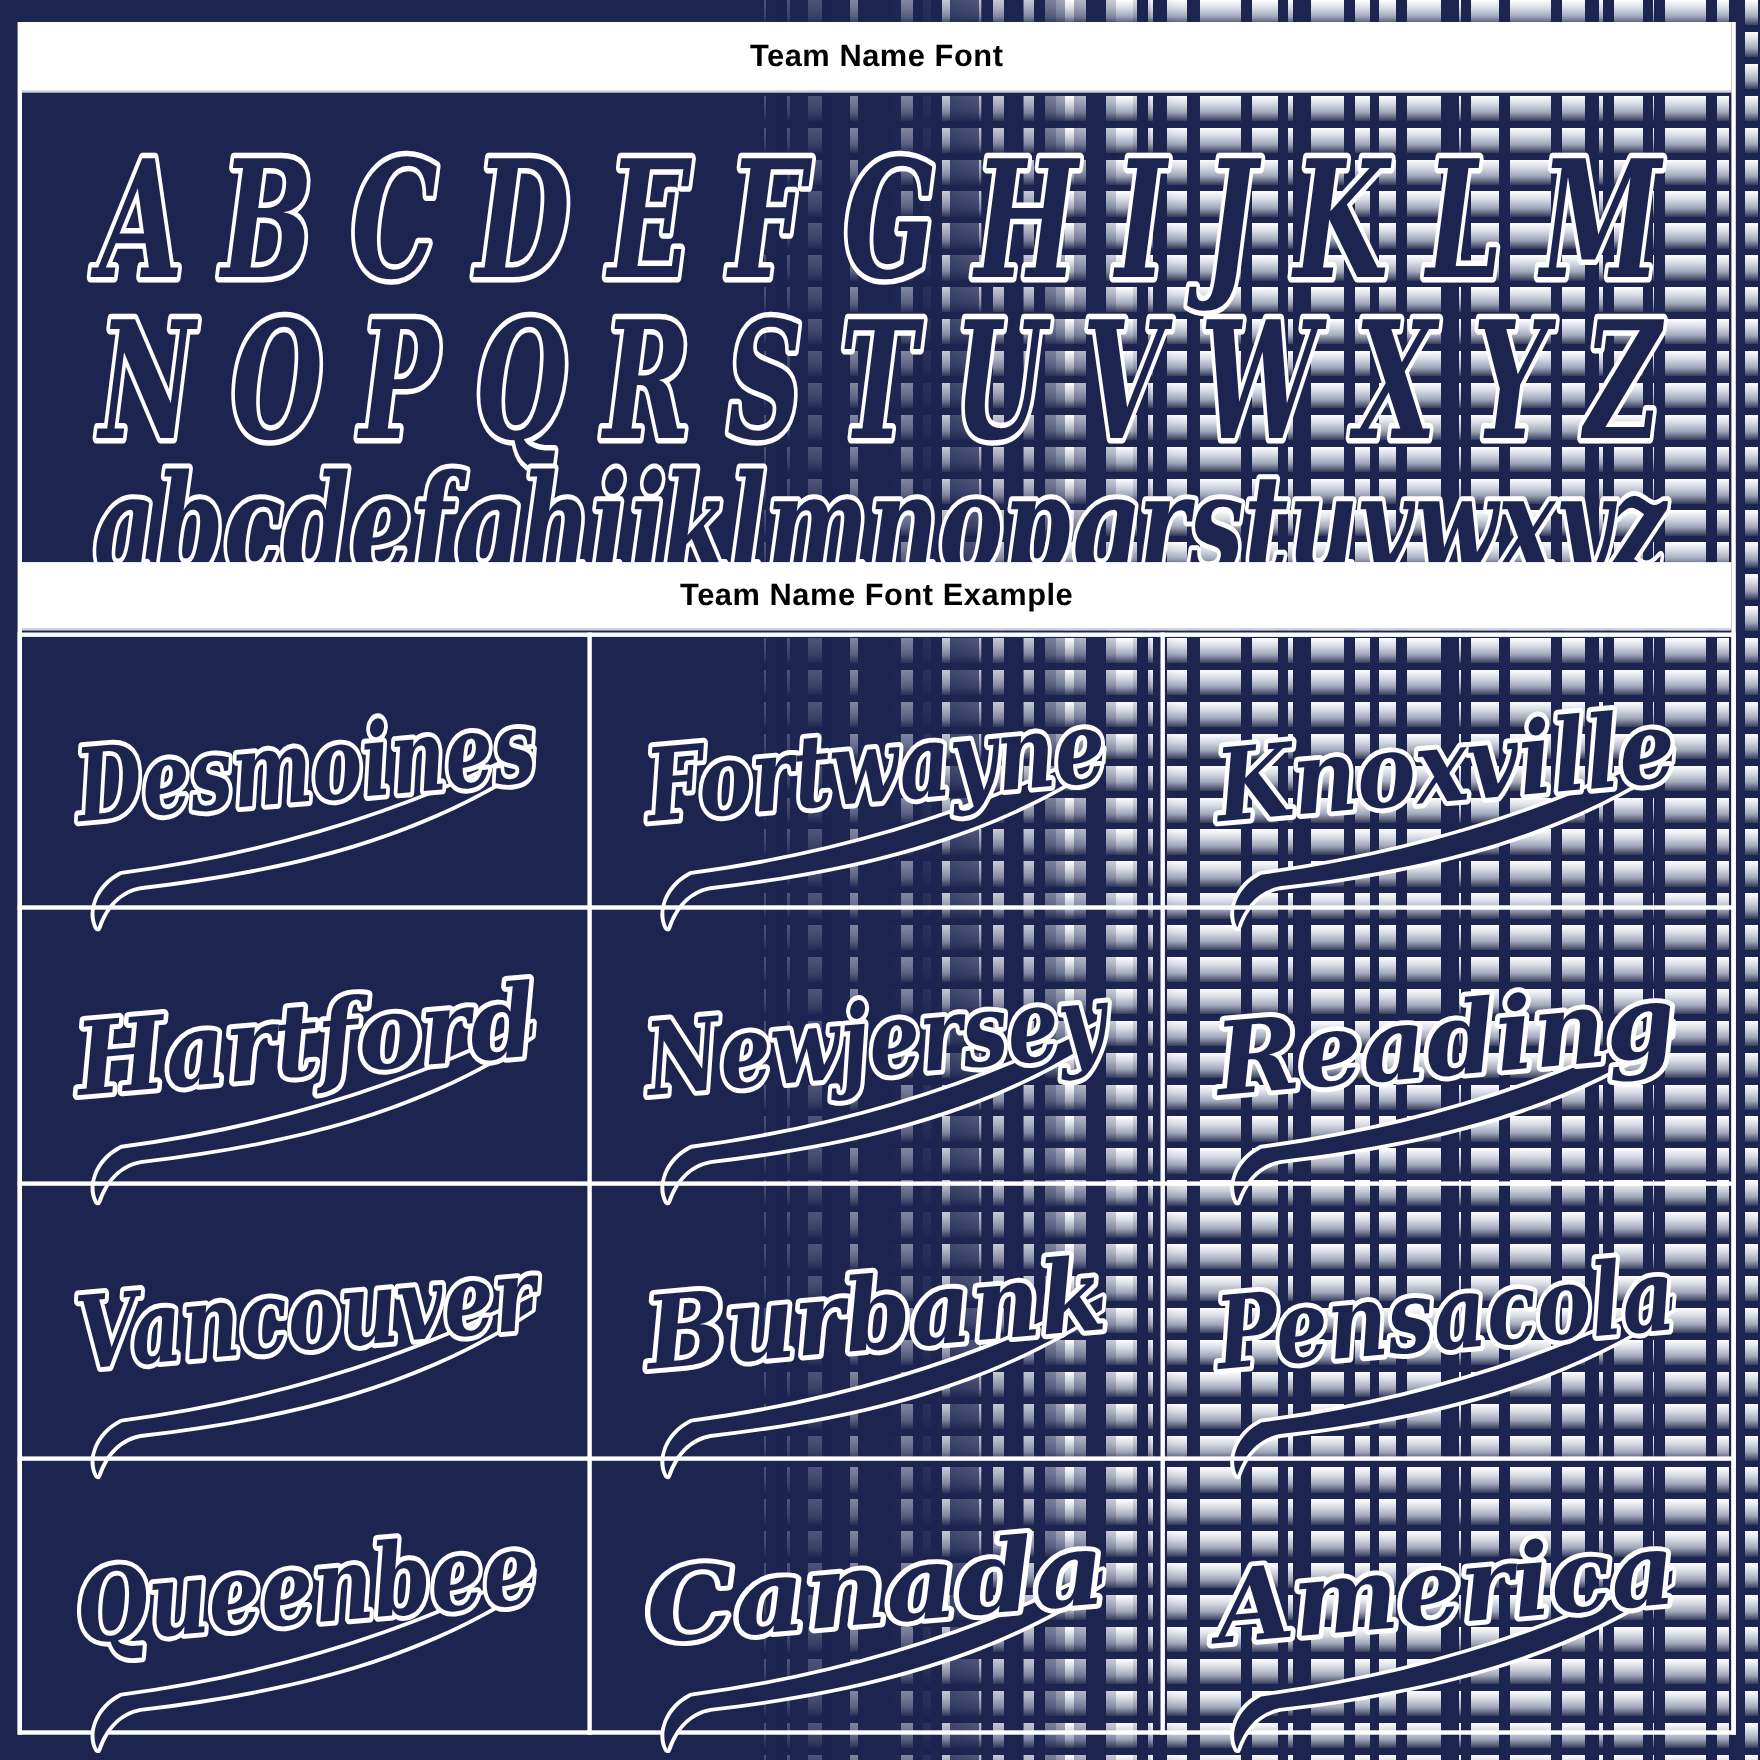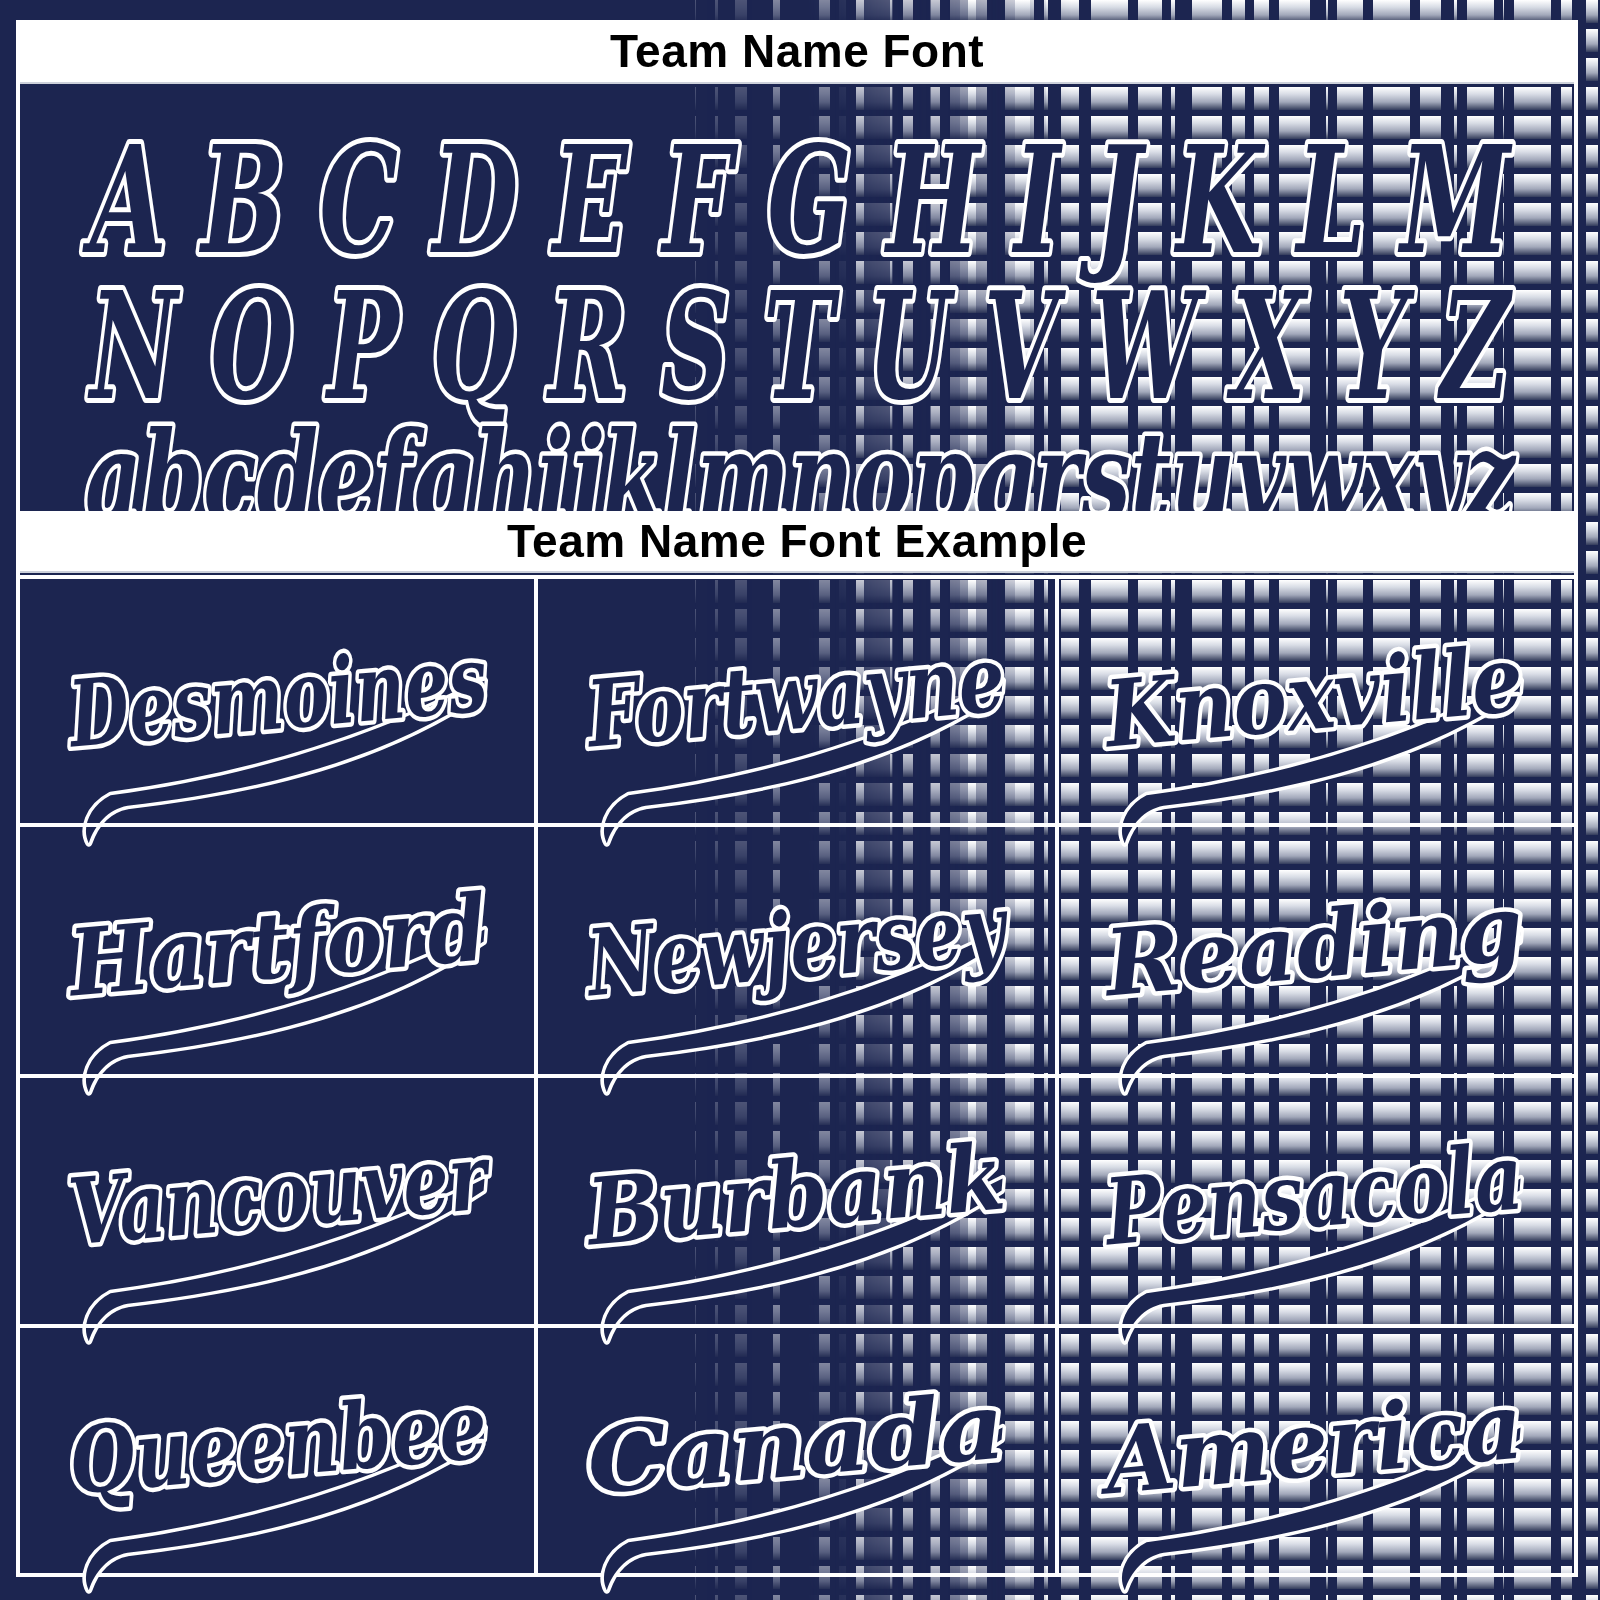--- a/index.html
+++ b/index.html
@@ -44,21 +44,21 @@
   
   .banner{
     position:absolute;left:20px;width:1554px;height:62px;
     background:#ffffff;z-index:6;
     display:flex;align-items:center;justify-content:center;
     border-bottom:2px solid #cdd1da;
   }
   .banner1{top:20px;}
   .banner2{top:511px;height:60px;}
   .banner-text{
-    color:#000000;font-size:46px;font-weight:700;letter-spacing:.5px;
+    color:#000000;font-size:28px;font-weight:700;letter-spacing:.5px;
     font-family:"Liberation Sans", sans-serif;
   }
 
   
   svg{overflow:visible;display:block;}
   .script{
     font-family:"DejaVu Serif", serif;
     font-style:italic;font-weight:bold;
     fill:#1c2550;stroke:#ffffff;
     paint-order:stroke fill;

